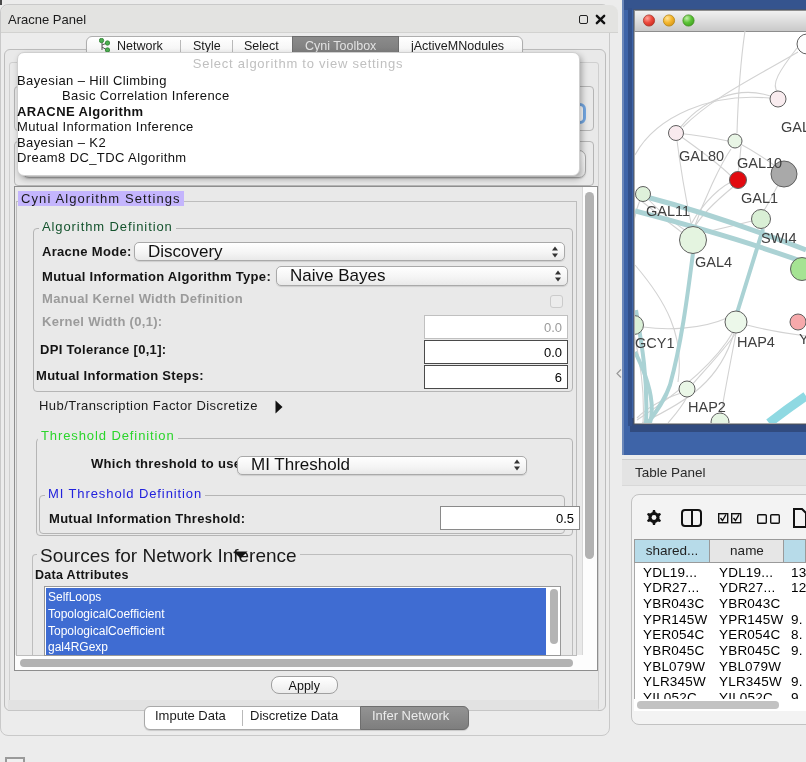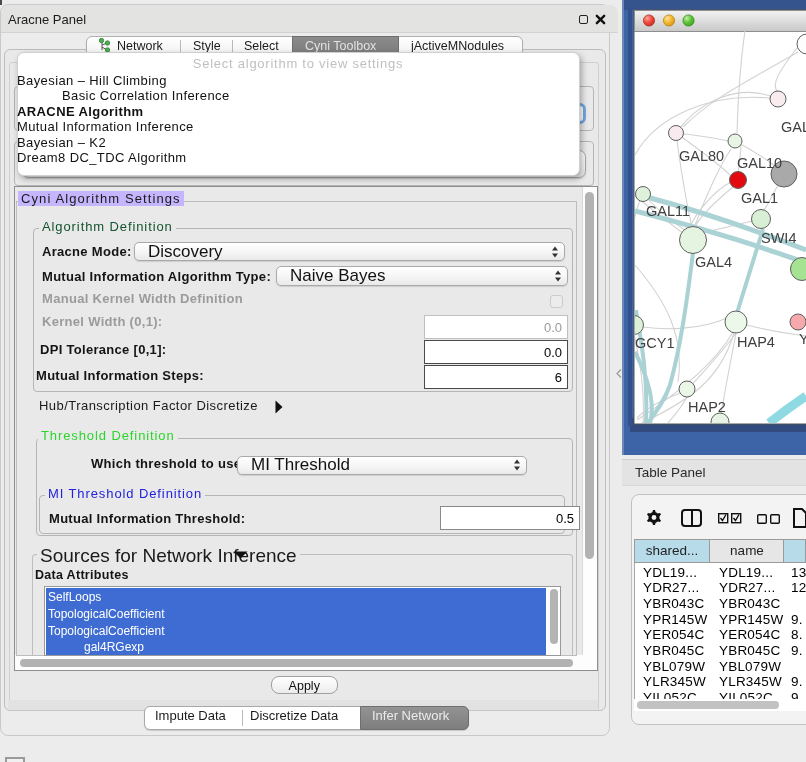--- a/index.html
+++ b/index.html
@@ -123,21 +123,21 @@
   <svg class="a" style="left:233px;top:551px;" width="15" height="8">
       <path d="M0.5,0.5 L14.5,0.5 L7.5,7.5 Z" fill="#111"></path>
     </svg>
   <div class="a lbl" style="left:35px;top:567.5px;font-size:12.5px;">Data Attributes</div>
 
   <div class="a" style="left:44px;top:586px;width:517px;height:69.5px;background:#fff;border:1px solid #999;"></div>
   <div class="a" style="left:45.5px;top:587.5px;width:500px;height:67.5px;background:#3f6cd2;"></div>
   <div class="a" style="left:48px;top:590px;font-size:12px;color:#fff;">SelfLoops</div>
   <div class="a" style="left:48px;top:606.8px;font-size:12px;color:#fff;">TopologicalCoefficient</div>
   <div class="a" style="left:48px;top:623.6px;font-size:12px;color:#fff;">TopologicalCoefficient</div>
-  <div class="a" style="left:48px;top:640.4px;font-size:12px;color:#fff;margin-left:36px;">gal4RGexp</div>
+  <div class="a" style="left:48px;top:640.4px;font-size:12px;color:#fff;">gal4RGexp</div>
   <div class="a" style="left:550px;top:589px;width:8px;height:55px;background:#b4b4b4;border-radius:4px;"></div>
 
   <div class="a" style="left:271px;top:675.5px;width:66.5px;height:18.5px;background:linear-gradient(#ffffff,#ececec);border:1px solid #a0a0a0;border-radius:8px;text-align:center;font-size:12.5px;color:#111;line-height:18px;">Apply</div>
 
   <div class="a" style="left:8px;top:700px;width:590px;height:11px;background:#e2e2e2;border-bottom:1px solid #c6c6c6;"></div>
   <div class="a" style="left:144px;top:706px;width:325px;height:24px;background:#fff;border:1px solid #a8a8a8;border-radius:6px;box-shadow:0 1px 1px rgba(0,0,0,0.15);"></div>
   <div class="a" style="left:242px;top:710px;width:1px;height:16px;background:#b9b9b9;"></div>
   <div class="a" style="left:360px;top:706px;width:109px;height:24px;background:linear-gradient(#939393,#7e7e7e);border:1px solid #6e6e6e;border-radius:0 6px 6px 0;"></div>
   <div class="a" style="left:155px;top:708px;font-size:13px;color:#1a1a1a;">Impute Data</div>
   <div class="a" style="left:250px;top:708px;font-size:13px;color:#1a1a1a;">Discretize Data</div>

